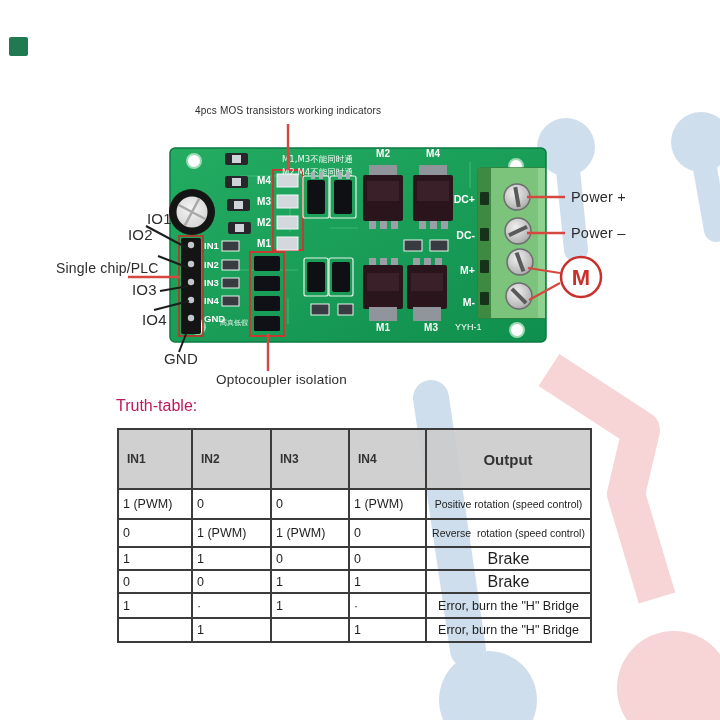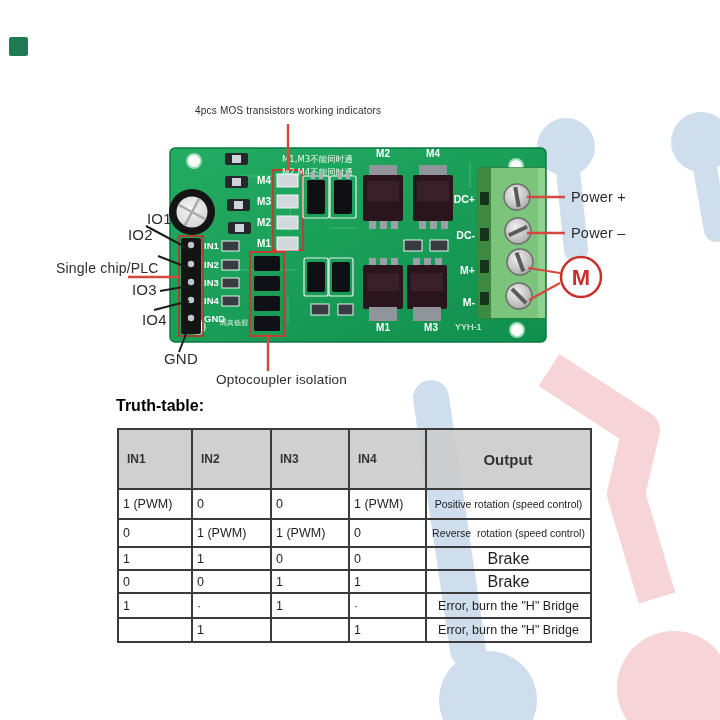--- a/index.html
+++ b/index.html
@@ -3,21 +3,21 @@
 <meta charset="utf-8">
 <style>
   html,body{margin:0;padding:0;background:#fff;}
   #canvas{position:relative;width:720px;height:720px;background:#ffffff;overflow:hidden;
           font-family:"Liberation Sans",sans-serif;}
   svg{position:absolute;left:0;top:0;}
   .lbl{position:absolute;color:#2d2d2d;white-space:nowrap;letter-spacing:.2px;}
   .lbl.big{font-size:15px;}
   .lbl.med{font-size:14px;}
   .corner-sq{position:absolute;left:9px;top:37px;width:19px;height:19px;background:#1f7a52;border-radius:2px;}
-  .tt-title{position:absolute;left:116px;top:397px;font-size:16px;font-weight:700;color:#000000;}
+  .tt-title{position:absolute;left:116px;top:397px;font-size:16px;font-weight:400;color:#be185d;}
   table.truth{position:absolute;left:117px;top:428px;border-collapse:collapse;table-layout:fixed;
               background:transparent;}
   table.truth td, table.truth th{border:2px solid #3b3b3b;overflow:hidden;}
   table.truth th{background:rgba(203,203,203,0.9);font-size:12px;font-weight:700;text-align:left;
                  padding-left:8px;color:#333;}
   table.truth th.out{font-size:15px;text-align:center;padding-left:0;}
   td.in{font-size:12.5px;color:#1e1e1e;padding-left:4px;background:transparent;}
   td.out-sm{font-size:10.5px;text-align:center;color:#1e1e1e;white-space:pre-wrap;}
   td.out-md{font-size:12.5px;text-align:center;color:#1e1e1e;}
   td.out-lg{font-size:16px;text-align:center;color:#1e1e1e;}

